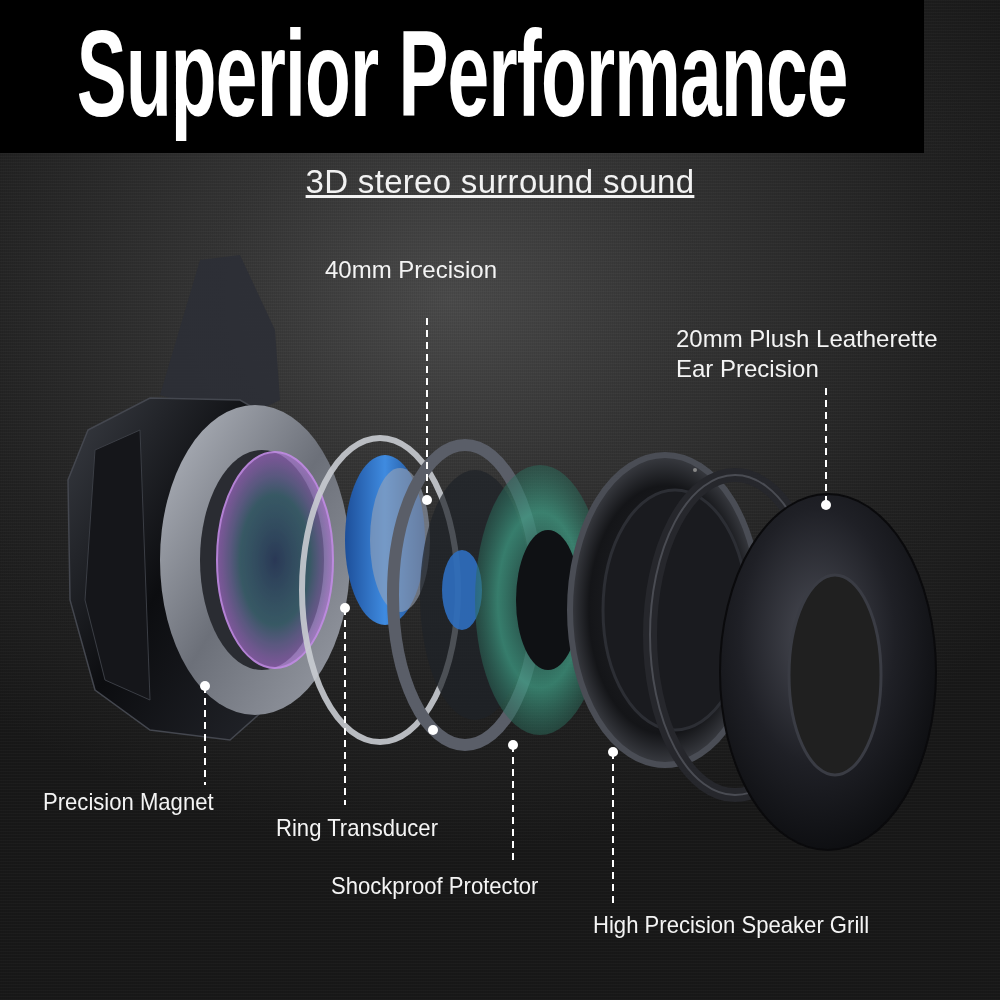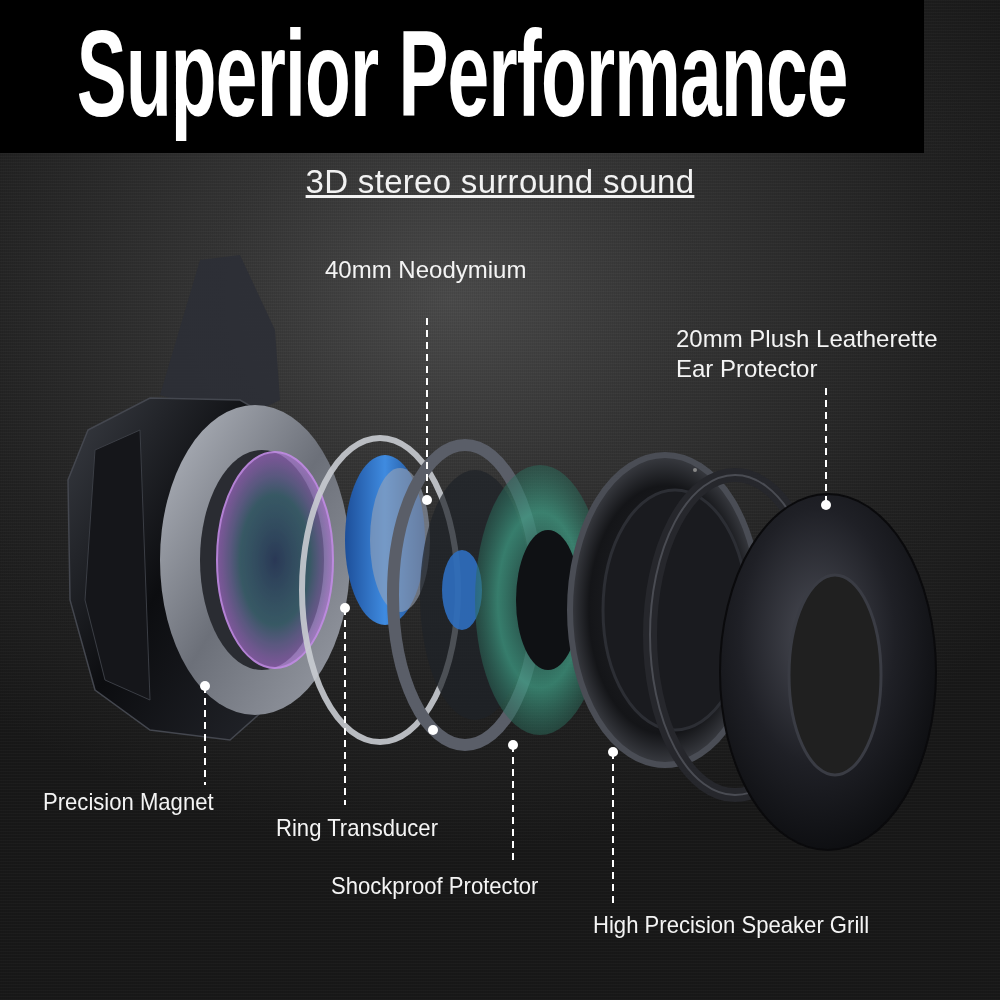--- a/index.html
+++ b/index.html
@@ -132,25 +132,25 @@
       <line x1="513" x2="513" y1="745" y2="865" stroke="#ffffff" stroke-width="2" stroke-dasharray="7 5"></line>
       <circle cx="513" cy="745" r="5" fill="#ffffff"></circle>
       <line x1="613" x2="613" y1="752" y2="905" stroke="#ffffff" stroke-width="2" stroke-dasharray="7 5"></line>
       <circle cx="613" cy="752" r="5" fill="#ffffff"></circle>
       <circle cx="433" cy="730" r="5" fill="#ffffff"></circle>
     </g>
 </svg>
 
 <div id="labels">
     <div class="label" style="left: 325px; top: 255px;">
-      <span class="l2">40mm Neodymium</span>
+      <span class="l2">40mm Precision</span>
     </div>
     <div class="label" style="left: 676px; top: 324px;">
       <span class="l2">20mm Plush Leatherette</span>
-      <span class="l2">Ear Protector</span>
+      <span class="l2">Ear Precision</span>
     </div>
     <div class="label narrow" style="left: 43px; top: 787px;">
       <span class="l2">Precision Magnet</span>
     </div>
     <div class="label narrow" style="left: 276px; top: 813px;">
       <span class="l2">Ring Transducer</span>
     </div>
     <div class="label narrow" style="left: 331px; top: 871px;">
       <span class="l2">Shockproof Protector</span>
     </div>

